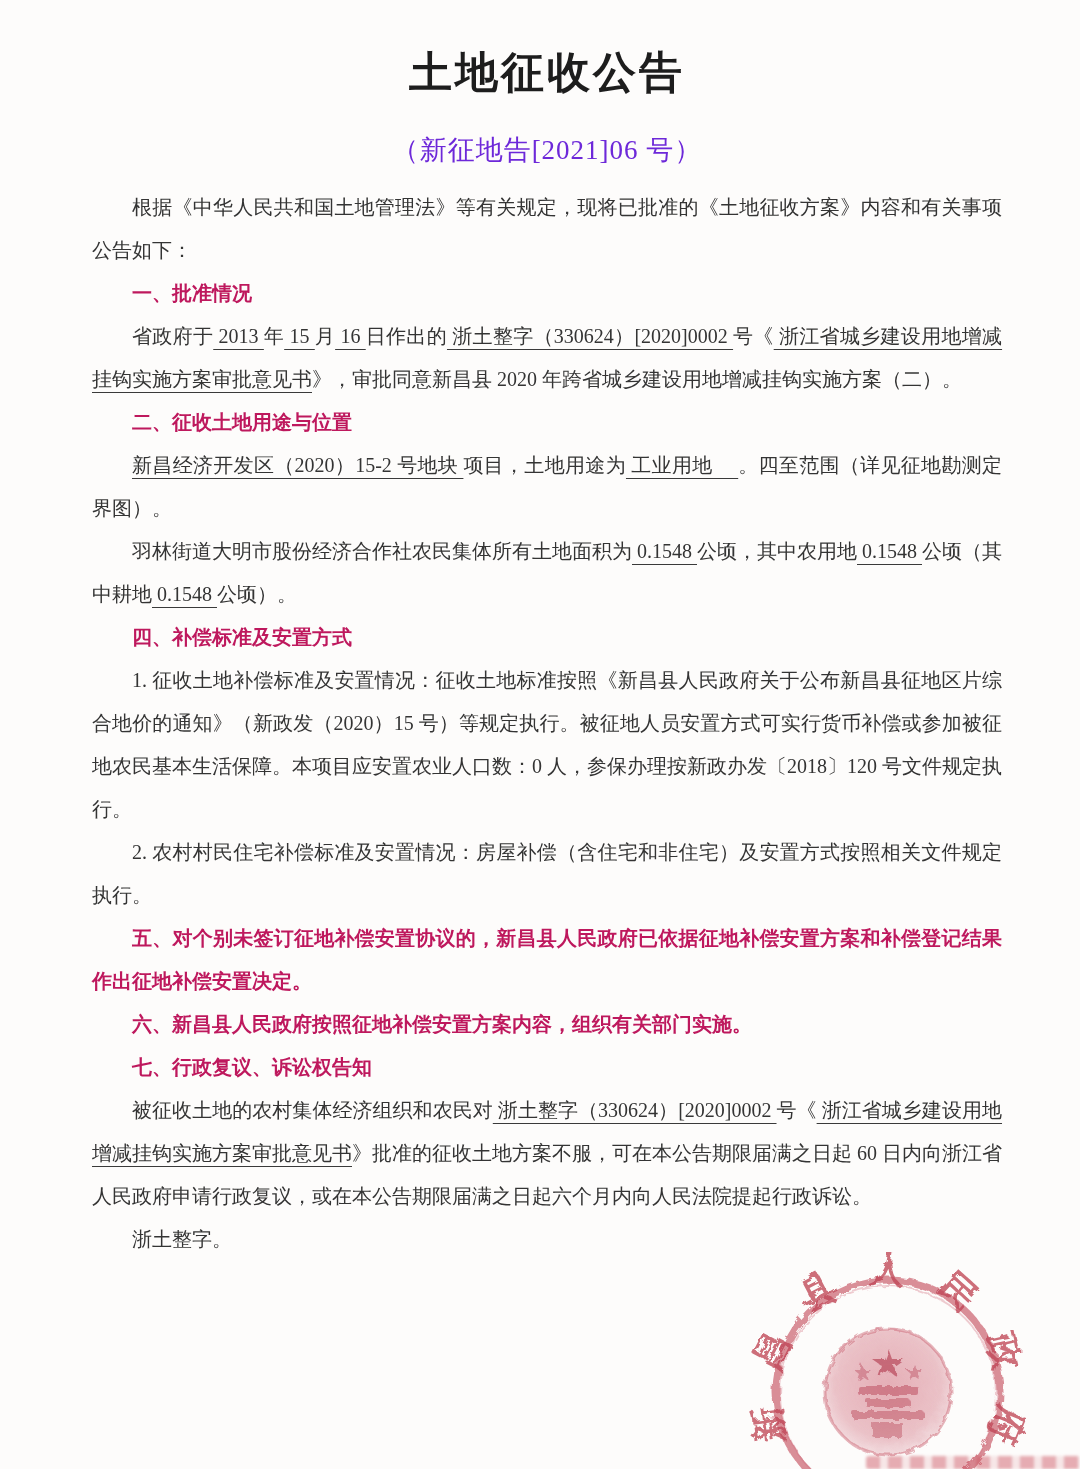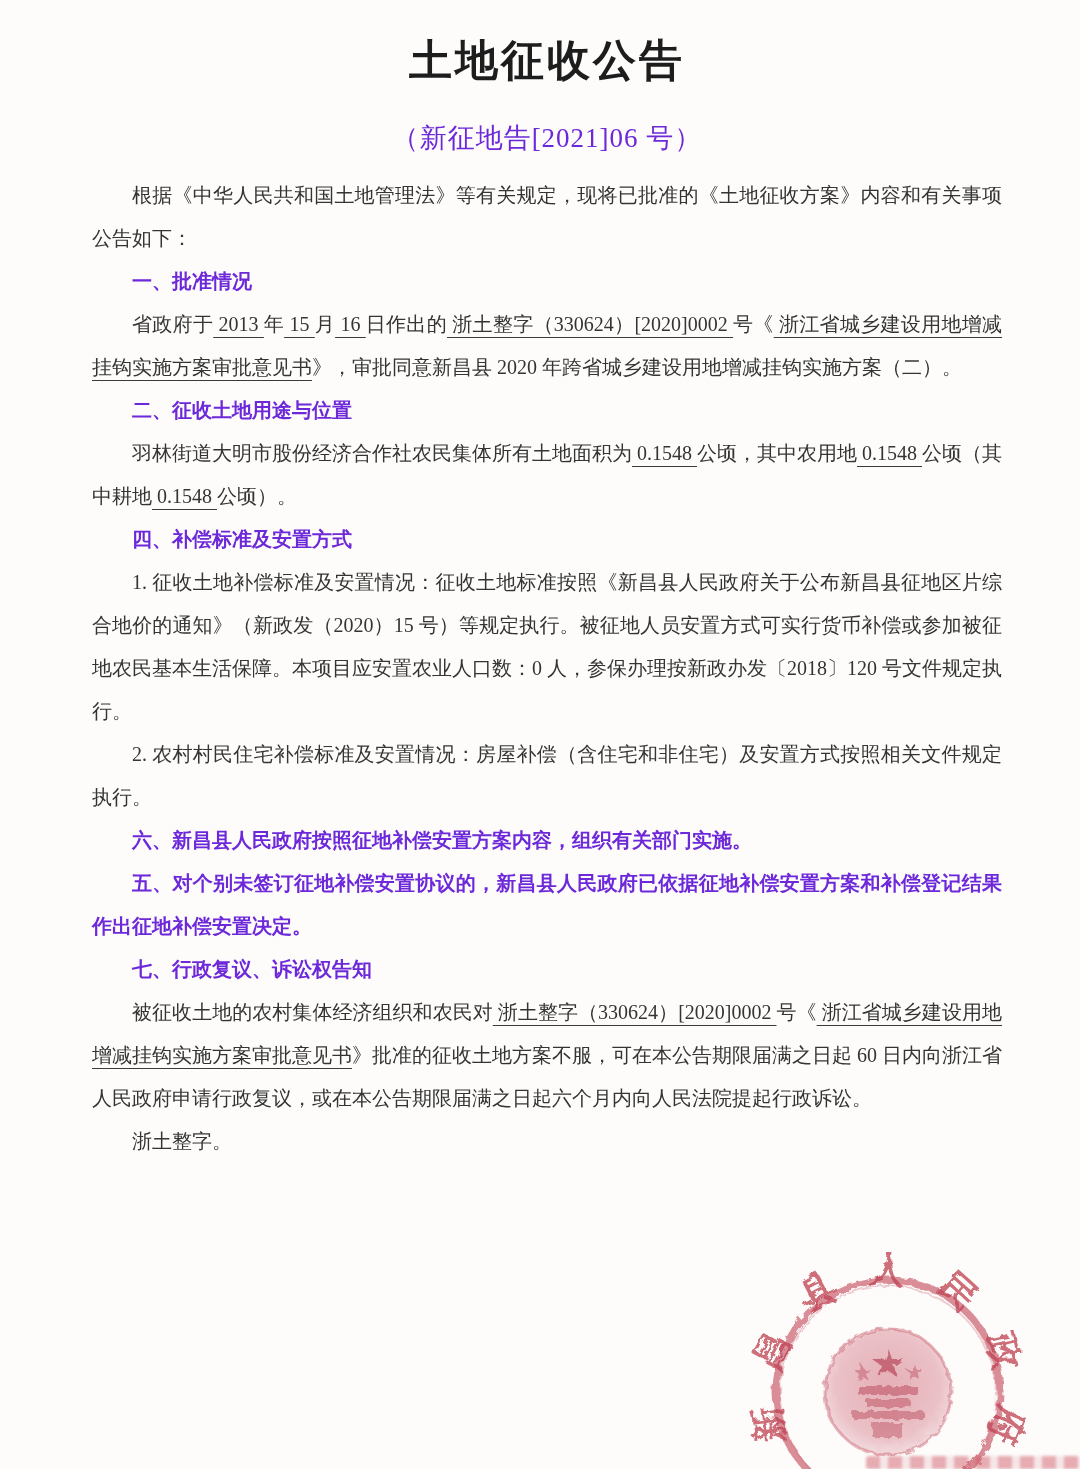--- a/index.html
+++ b/index.html
@@ -5,21 +5,21 @@
   html,body{margin:0;padding:0;}
   body{
     width:1080px;height:1469px;
     background:#fdfcfb;
     position:relative;overflow:hidden;
     font-family:"Liberation Serif", serif;
     color:#333;
   }
   .page{
     position:absolute;left:0;top:0;right:0;bottom:0;
-    padding:24px 78px 0 92px;
+    padding:36px 78px 0 92px;
     box-sizing:border-box;
     z-index:1;
   }
   .title{
     text-align:center;
     font-family:"Liberation Sans", sans-serif;
     font-weight:bold;
     font-size:43px;
     letter-spacing:3px;
     color:#1d1d1d;
@@ -36,21 +36,21 @@
     font-size:20px;
     line-height:43px;
     margin:0;
     text-indent:2em;
     text-align:justify;
     color:#343434;
   }
   .para.h{
     font-family:"Liberation Sans", sans-serif;
     font-weight:bold;
-    color:#6d28d9;
+    color:#be185d;
   }
   .u{
     text-decoration:underline;
     text-underline-offset:6px;
     text-decoration-thickness:1.3px;
     text-decoration-color:#3a3a3a;
   }
   .phones{
     font-size:22px;
     line-height:43px;
@@ -82,26 +82,27 @@
 
 <div class="page">
   <div class="title">土地征收公告</div>
   <div class="docnum">（新征地告[2021]06 号）</div>
 
   <div>
       <p class="para b"><span>根据《中华人民共和国土地管理法》等有关规定，现将已批准的《土地征收方案》内容和有关事项公告如下：</span></p>
       <p class="para h"><span>一、批准情况</span></p>
       <p class="para b"><span>省政府于</span><span class="u"> 2013 </span><span>年</span><span class="u"> 15 </span><span>月</span><span class="u"> 16 </span><span>日作出的</span><span class="u"> 浙土整字（330624）[2020]0002 </span><span>号《</span><span class="u"> 浙江省城乡建设用地增减挂钩实施方案审批意见书</span><span>》，审批同意新昌县 2020 年跨省城乡建设用地增减挂钩实施方案（二）。</span></p>
       <p class="para h"><span>二、征收土地用途与位置</span></p>
+      <p class="para b"><span class="u"> 新昌经济开发区（2020）15-2 号地块 </span><span>项目，土地用途为</span><span class="u"> 工业用地　 </span><span>。四至范围（详见征地勘测定界图）。</span></p>
       <p class="para b"><span>羽林街道大明市股份经济合作社农民集体所有土地面积为</span><span class="u"> 0.1548 </span><span>公顷，其中农用地</span><span class="u"> 0.1548 </span><span>公顷（其中耕地</span><span class="u"> 0.1548 </span><span>公顷）。</span></p>
       <p class="para h"><span>四、补偿标准及安置方式</span></p>
       <p class="para b"><span>1. 征收土地补偿标准及安置情况：征收土地标准按照《新昌县人民政府关于公布新昌县征地区片综合地价的通知》（新政发（2020）15 号）等规定执行。被征地人员安置方式可实行货币补偿或参加被征地农民基本生活保障。本项目应安置农业人口数：0 人，参保办理按新政办发〔2018〕120 号文件规定执行。</span></p>
       <p class="para b"><span>2. 农村村民住宅补偿标准及安置情况：房屋补偿（含住宅和非住宅）及安置方式按照相关文件规定执行。</span></p>
+      <p class="para h"><span>五、对个别未签订征地补偿安置协议的，新昌县人民政府已依据征地补偿安置方案和补偿登记结果作出征地补偿安置决定。</span></p>
       <p class="para h"><span>六、新昌县人民政府按照征地补偿安置方案内容，组织有关部门实施。</span></p>
-      <p class="para h"><span>五、对个别未签订征地补偿安置协议的，新昌县人民政府已依据征地补偿安置方案和补偿登记结果作出征地补偿安置决定。</span></p>
       <p class="para h"><span>七、行政复议、诉讼权告知</span></p>
       <p class="para b"><span>被征收土地的农村集体经济组织和农民对</span><span class="u"> 浙土整字（330624）[2020]0002 </span><span>号《</span><span class="u"> 浙江省城乡建设用地增减挂钩实施方案审批意见书</span><span>》批准的征收土地方案不服，可在本公告期限届满之日起 60 日内向浙江省人民政府申请行政复议，或在本公告期限届满之日起六个月内向人民法院提起行政诉讼。</span></p>
       <p class="para b"><span>浙土整字。</span></p>
     </div>
 
   <p class="phones"><span class="gap"></span></p>
 
 </div>
 
 <svg class="seal" width="292" height="250" viewBox="0 0 292 250" aria-hidden="true">

